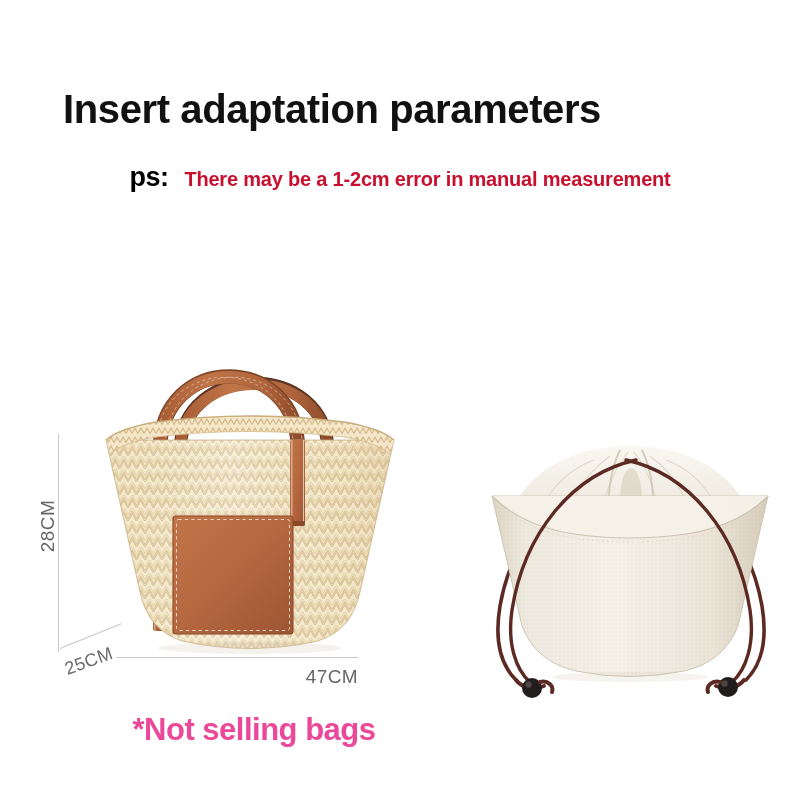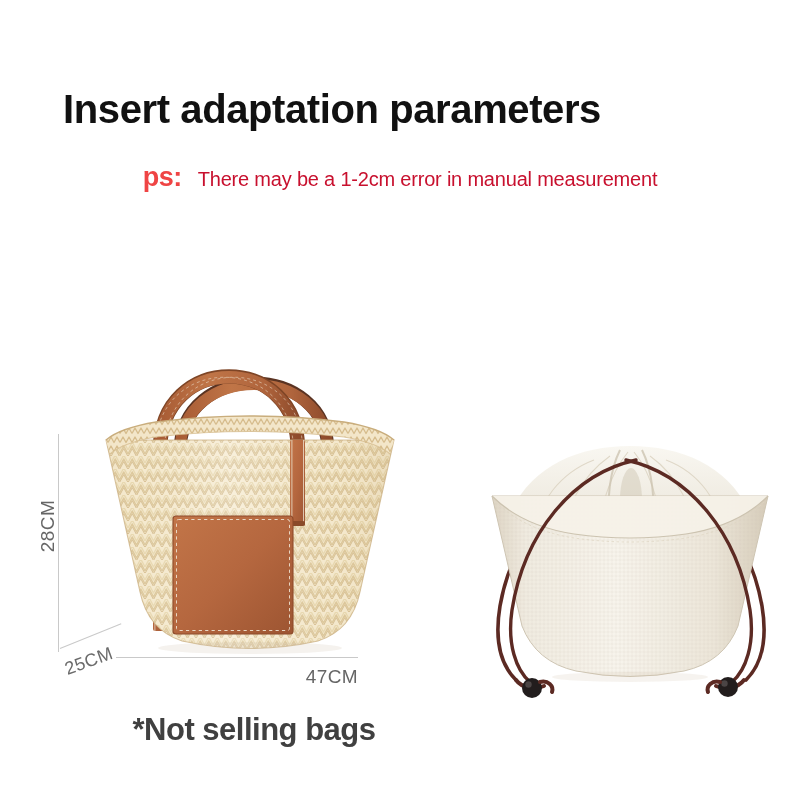--- a/index.html
+++ b/index.html
@@ -13,30 +13,30 @@
     position:absolute;left:0;top:88px;width:664px;text-align:center;
     font-family:"Liberation Sans",sans-serif;
     font-size:40px;font-weight:bold;color:#111111;letter-spacing:-0.4px;
     line-height:1.05;white-space:nowrap;
   }
   .subtitle{
     position:absolute;left:0;top:164px;width:800px;text-align:center;
     white-space:nowrap;line-height:1;
   }
   .subtitle .ps{
-    font-size:27px;font-weight:bold;color:#ef4444;letter-spacing:-0.5px;
+    font-size:27px;font-weight:bold;color:#000000;letter-spacing:-0.5px;
     vertical-align:baseline;
   }
   .subtitle .note{
-    font-size:20px;font-weight:normal;color:#c8102e;letter-spacing:-0.2px;
+    font-size:20px;font-weight:bold;color:#c8102e;letter-spacing:-0.2px;
     vertical-align:baseline;margin-left:16px;
   }
   .footnote{
     position:absolute;left:104px;top:714px;width:300px;text-align:center;
-    font-size:31px;font-weight:bold;color:#404040;letter-spacing:-0.5px;
+    font-size:31px;font-weight:bold;color:#ec4899;letter-spacing:-0.5px;
     white-space:nowrap;line-height:1;
   }
 
   
   .dim-v-line{position:absolute;left:58px;top:434px;width:1px;height:218px;background:#c9c9c9;}
   .dim-h-line{position:absolute;left:116px;top:657px;width:242px;height:1px;background:#c9c9c9;}
   .dim-d-line{position:absolute;left:60px;top:648px;width:66px;height:1px;background:#c9c9c9;
               transform:rotate(-22deg);transform-origin:left center;}
 
   .dim-28{

